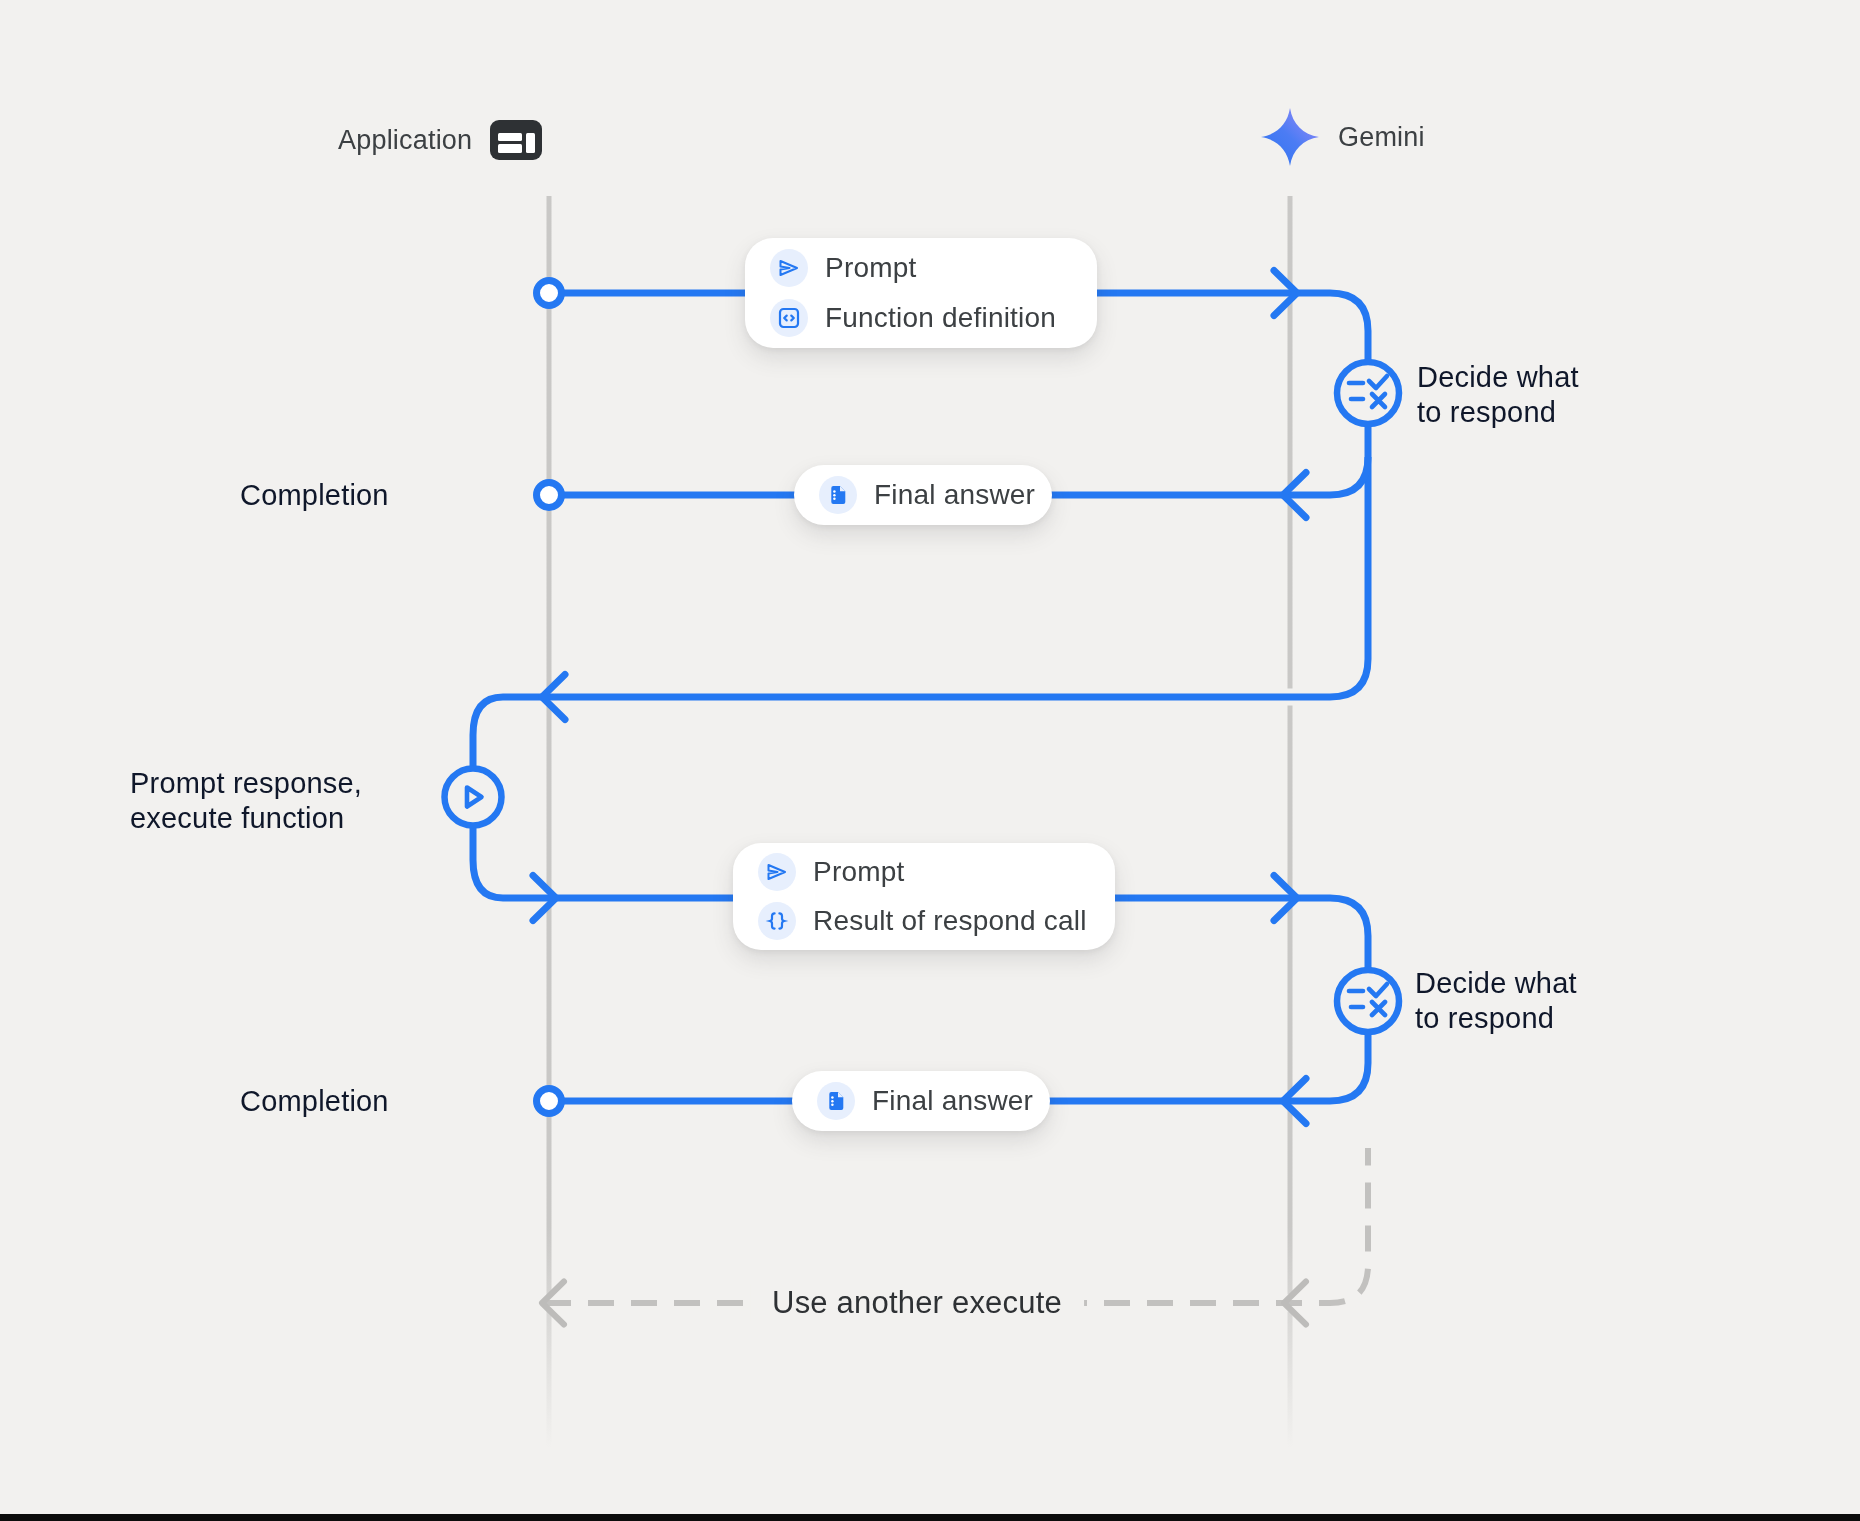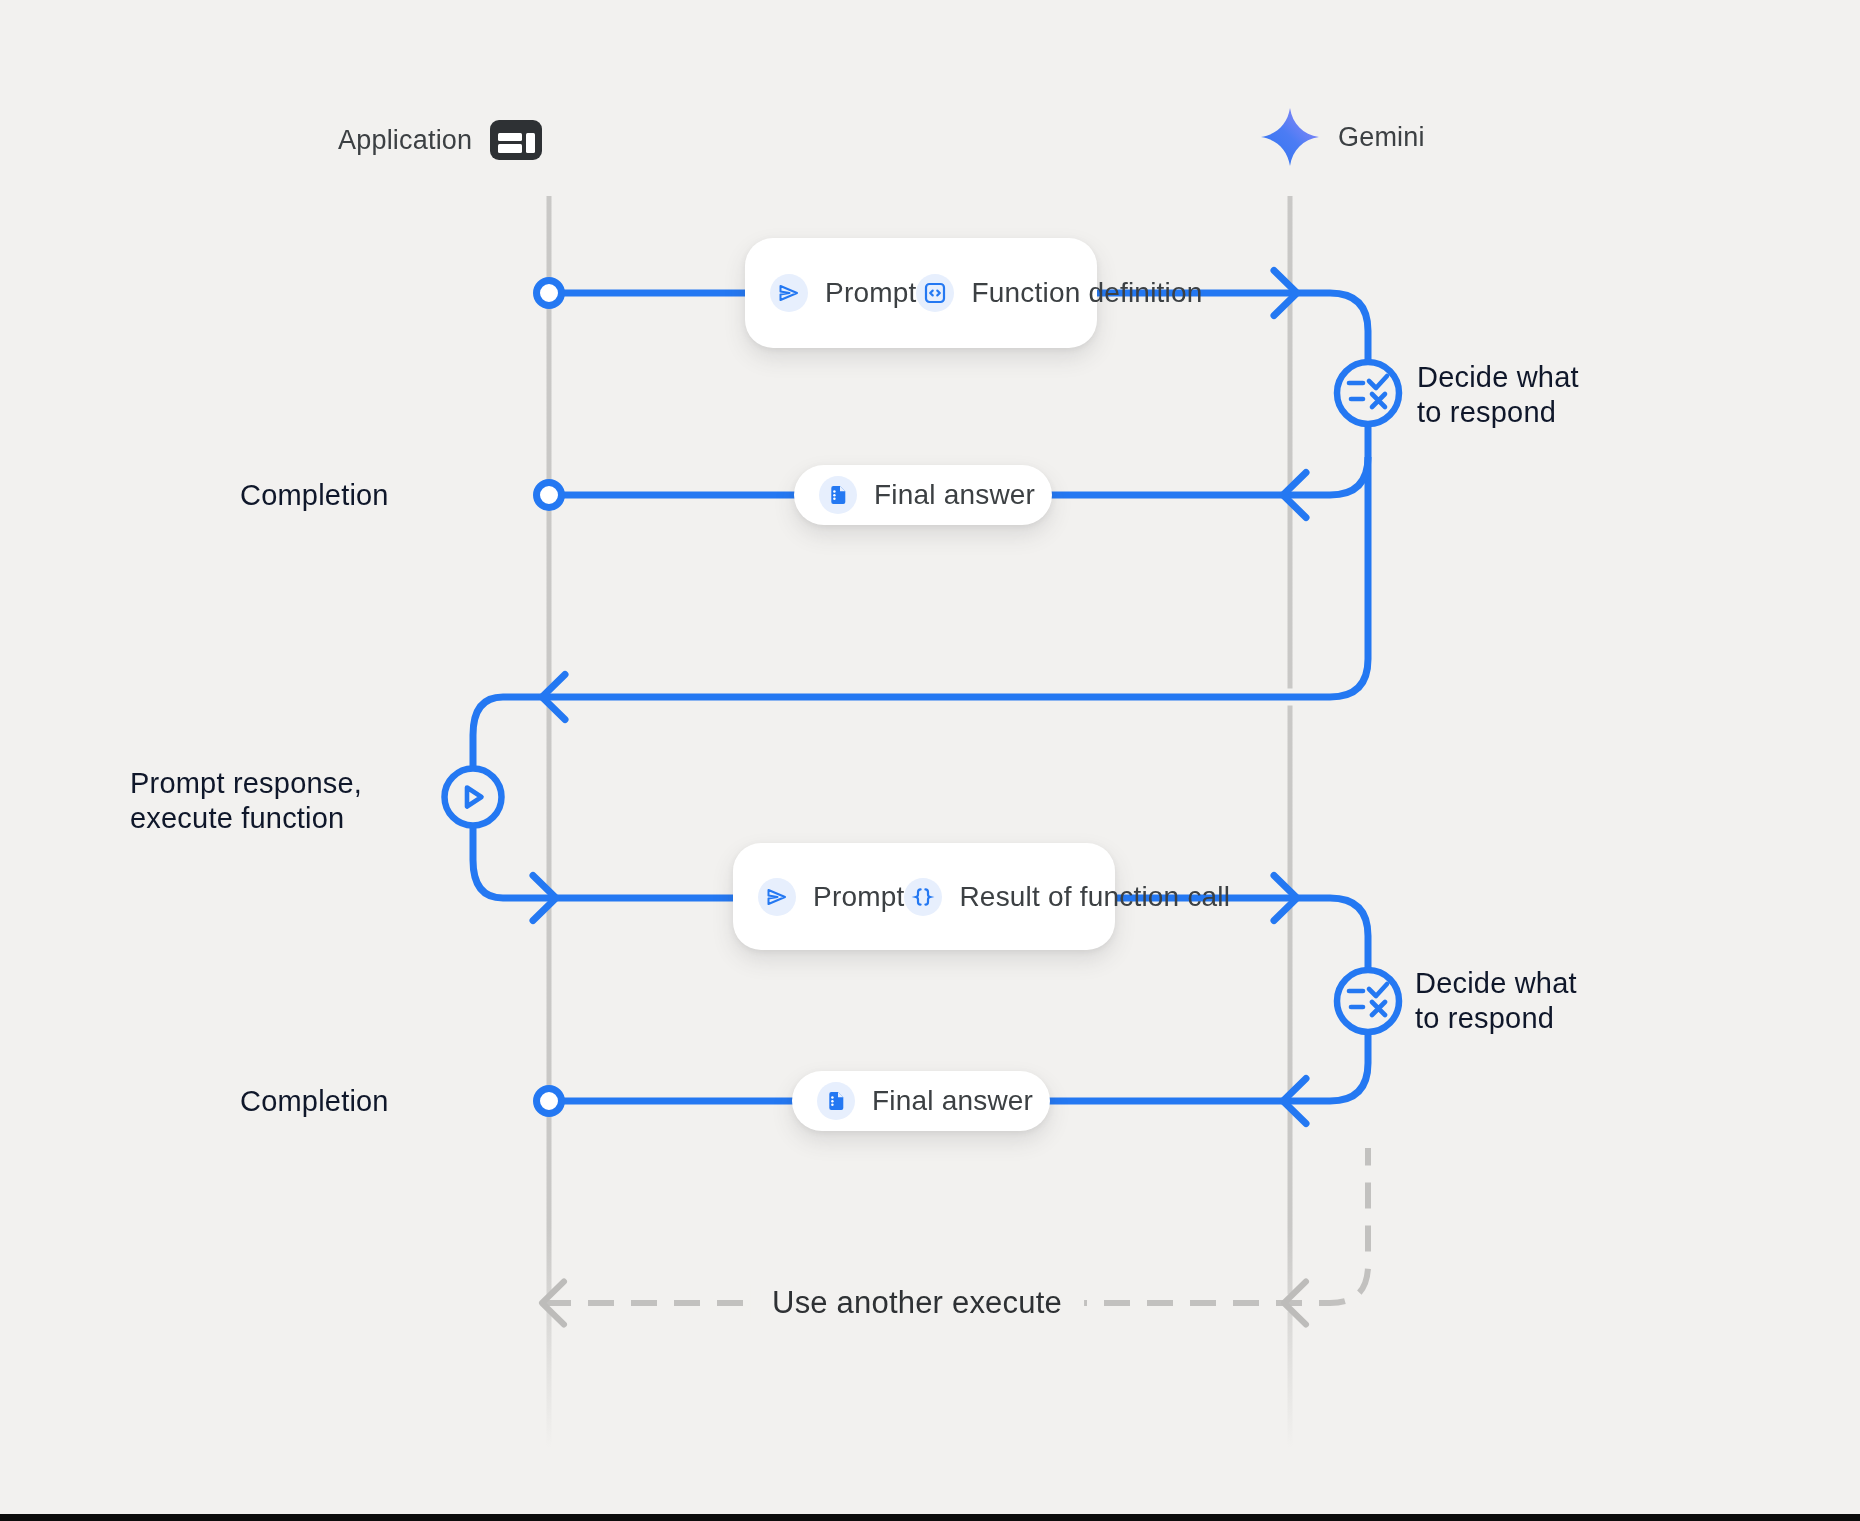--- a/index.html
+++ b/index.html
@@ -11,21 +11,21 @@
   svg.canvas{position:absolute;left:0;top:0;}
 
   
   .actor{position:absolute;display:flex;align-items:center;gap:18px;height:60px;}
   .actor-label{font-size:27px;font-weight:500;color:#3c4043;letter-spacing:.2px;}
 
   
   .card{
     position:absolute;background:#ffffff;border-radius:30px;
     box-shadow:0 10px 22px rgba(60,64,67,.13),0 2px 6px rgba(60,64,67,.08);
-    display:flex;flex-direction:row;justify-content:space-evenly;
+    display:flex;flex-direction:column;justify-content:space-evenly;
     padding:0 34px 0 25px;box-sizing:border-box;
   }
   .card.two{border-radius:28px;}
   .card-row{display:flex;align-items:center;gap:17px;}
   .icon-chip{
     width:38px;height:38px;border-radius:50%;background:#e7effd;
     display:flex;align-items:center;justify-content:center;flex:0 0 auto;
   }
   .card-label{font-size:28px;color:#3c4043;letter-spacing:.2px;white-space:pre;}
 
@@ -180,21 +180,21 @@
       </span>
       <span class="card-label">Prompt</span>
     </div>
     <div class="card-row">
       <span class="icon-chip">
         <svg width="24" height="24" viewBox="0 0 24 24">
           <path d="M9.6 4.4 C7.5 4.4 7 5.4 7 7.1 L7 9.5 C7 10.9 6.4 11.6 4.9 12 C6.4 12.4 7 13.1 7 14.5 L7 16.9 C7 18.6 7.5 19.6 9.6 19.6" fill="none" stroke="#2478f2" stroke-width="2.2" stroke-linecap="round"></path>
           <path d="M14.4 4.4 C16.5 4.4 17 5.4 17 7.1 L17 9.5 C17 10.9 17.6 11.6 19.1 12 C17.6 12.4 17 13.1 17 14.5 L17 16.9 C17 18.6 16.5 19.6 14.4 19.6" fill="none" stroke="#2478f2" stroke-width="2.2" stroke-linecap="round"></path>
         </svg>
       </span>
-      <span class="card-label">Result of function call</span>
+      <span class="card-label">Result of respond call</span>
     </div>
   </div>
 
   <div class="card" style="left:792px;top:1071px;width:258px;height:60px;">
     <div class="card-row">
       <span class="icon-chip">
         <svg width="24" height="24" viewBox="0 0 24 24">
           <path d="M7.3 3 H14 L19.3 8.3 V19 a2 2 0 0 1 -2 2 H7.3 a2 2 0 0 1 -2 -2 V5 a2 2 0 0 1 2 -2 Z" fill="#2478f2"></path>
           <path d="M14 3 V8.3 H19.3 Z" fill="#e7effd"></path>
           <circle cx="8.4" cy="8.6" r="1.25" fill="#ffffff"></circle>

